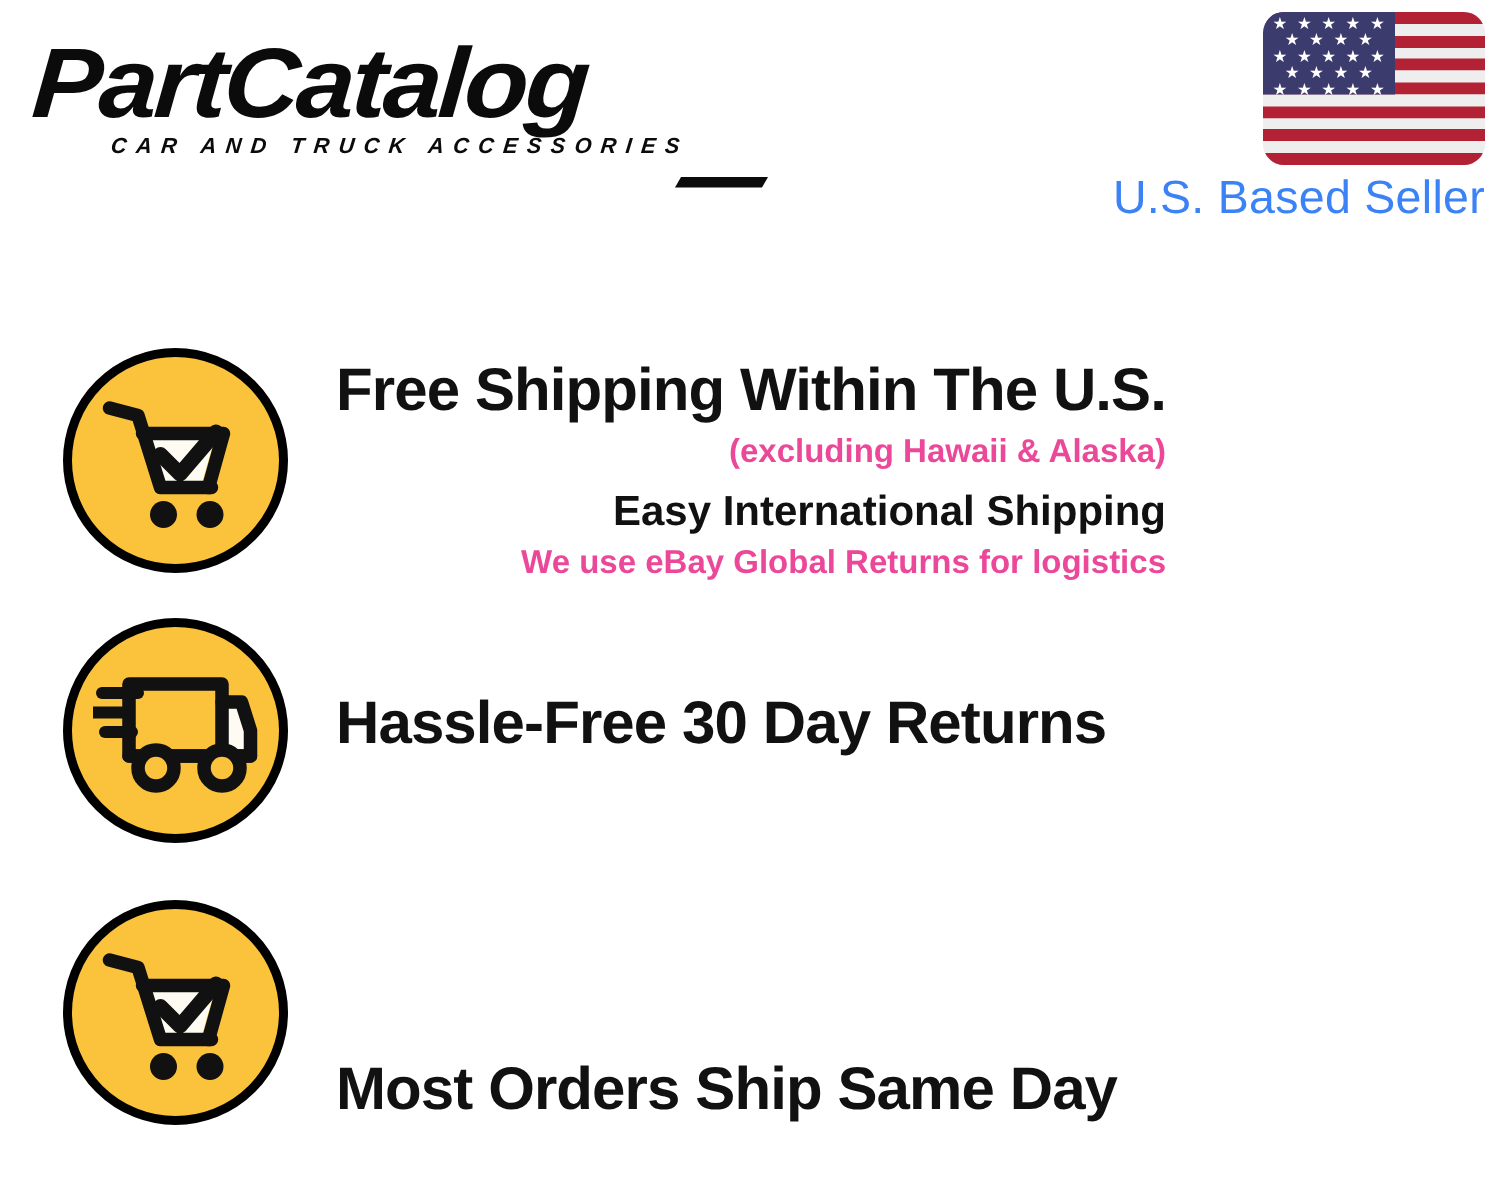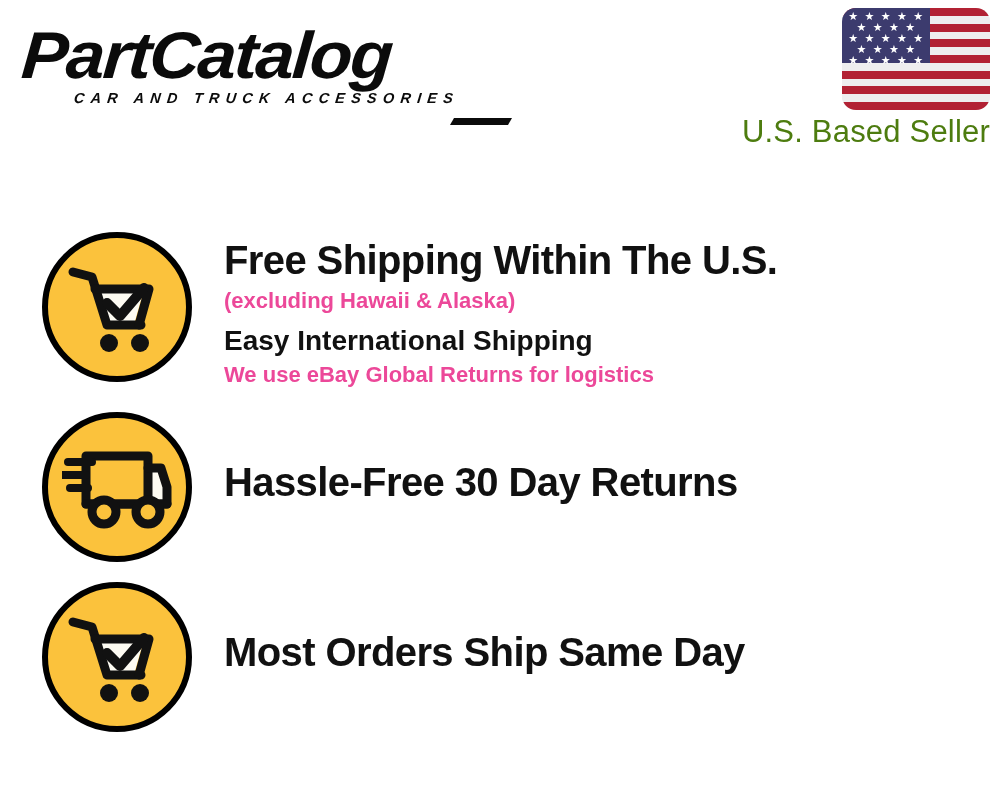--- a/index.html
+++ b/index.html
@@ -110,41 +110,41 @@
   }
   .star-row.offset { padding: 0 8px; }
   .star {
     color: #ffffff;
     font-size: 11px;
     line-height: 11px;
   }
   .seller-label {
     font-size: 31px;
     font-weight: 400;
-    color: #4d7c0f;
+    color: #3b82f6;
     margin-top: 4px;
     letter-spacing: 0.2px;
     white-space: nowrap;
   }
 
   
   .features {
     position: absolute;
     top: 232px;
     left: 0;
     width: 1000px;
   }
   .feature-row {
     display: flex;
     align-items: flex-start;
     position: relative;
   }
-  .feature-row.row-1 { height: 178px; }
+  .feature-row.row-1 { height: 178px; text-align: right; }
   .feature-row.row-2 { height: 170px; text-align: right; }
-  .feature-row.row-3 { height: 170px; }
+  .feature-row.row-3 { height: 170px; align-items: flex-end; }
 
   .icon-badge {
     width: 150px;
     height: 150px;
     border-radius: 50%;
     background: #fbc23c;
     border: 6px solid #000000;
     box-sizing: border-box;
     margin-left: 42px;
     flex: 0 0 auto;

